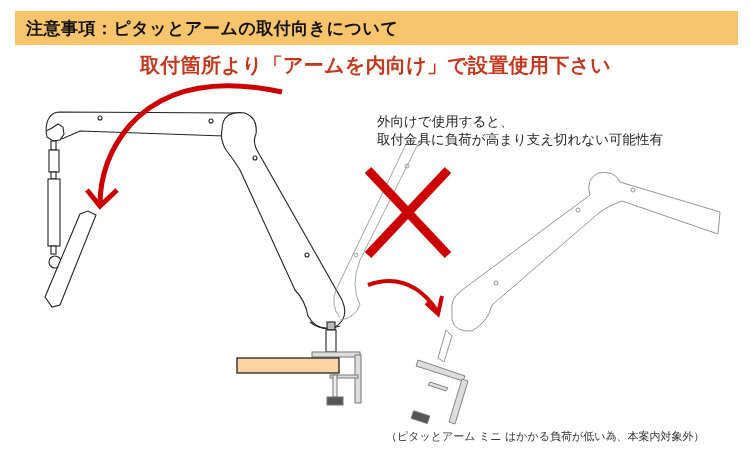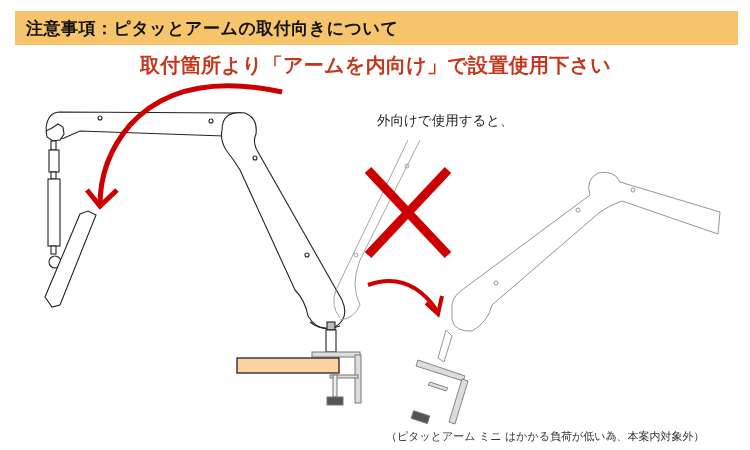--- a/index.html
+++ b/index.html
@@ -5,21 +5,21 @@
   html, body { margin: 0; padding: 0; background: #ffffff; }
   body { width: 750px; height: 450px; position: relative; overflow: hidden;
          font-family: "DejaVu Sans", "Liberation Sans", sans-serif; }
   .header-band { position: absolute; left: 15px; top: 11px; width: 723px; height: 34px;
                  background: #f6c46a; }
   .header-title { position: absolute; left: 26px; top: 13px; font-size: 17px; font-weight: bold;
                   color: #111; letter-spacing: 0.5px; white-space: nowrap; line-height: 30px; }
   .subtitle { position: absolute; left: 100px; top: 51px; font-size: 20px; font-weight: bold;
               color: #c5371c; white-space: nowrap; letter-spacing: 0.3px; line-height: 28px; margin-left: 40px; }
   .warn-note { position: absolute; left: 377px; top: 112px; font-size: 13.5px; color: #222;
-               line-height: 18px; white-space: nowrap; font-family: Liberation Serif, serif; }
+               line-height: 18px; white-space: nowrap; }
   .footnote { position: absolute; left: 386px; top: 430px; font-size: 11px; color: #333;
               white-space: nowrap; line-height: 14px; text-align: right; }
   svg.art { position: absolute; left: 0; top: 0; }
 </style>
 </head>
 <body>
 
 <div class="header-band"></div>
 <div class="header-title">注意事項：ピタッとアームの取付向きについて</div>
 <div class="subtitle">取付箇所より「アームを内向け」で設置使用下さい</div>
@@ -94,15 +94,16 @@
   <g stroke="#777" stroke-width="0.9" fill="#ddd">
     <path d="M418,360 L465,376 L463,381 L416,366 Z"></path>
     <path d="M462,379 L468,381 L455,424 L449,422 Z"></path>
     <path d="M430,382 L448,388 L446,391 L428,385 Z"></path>
     <rect x="412" y="413" width="17" height="8" fill="#555" transform="rotate(18 420 417)"></rect>
   </g>
 </svg>
 
 <div class="warn-note">
   <div>外向けで使用すると、</div>
+  <div>取付金具に負荷が高まり支え切れない可能性有</div>
 </div>
 
 <div class="footnote">（ピタッとアーム ミニ はかかる負荷が低い為、本案内対象外）</div>
 
 </body></html>

